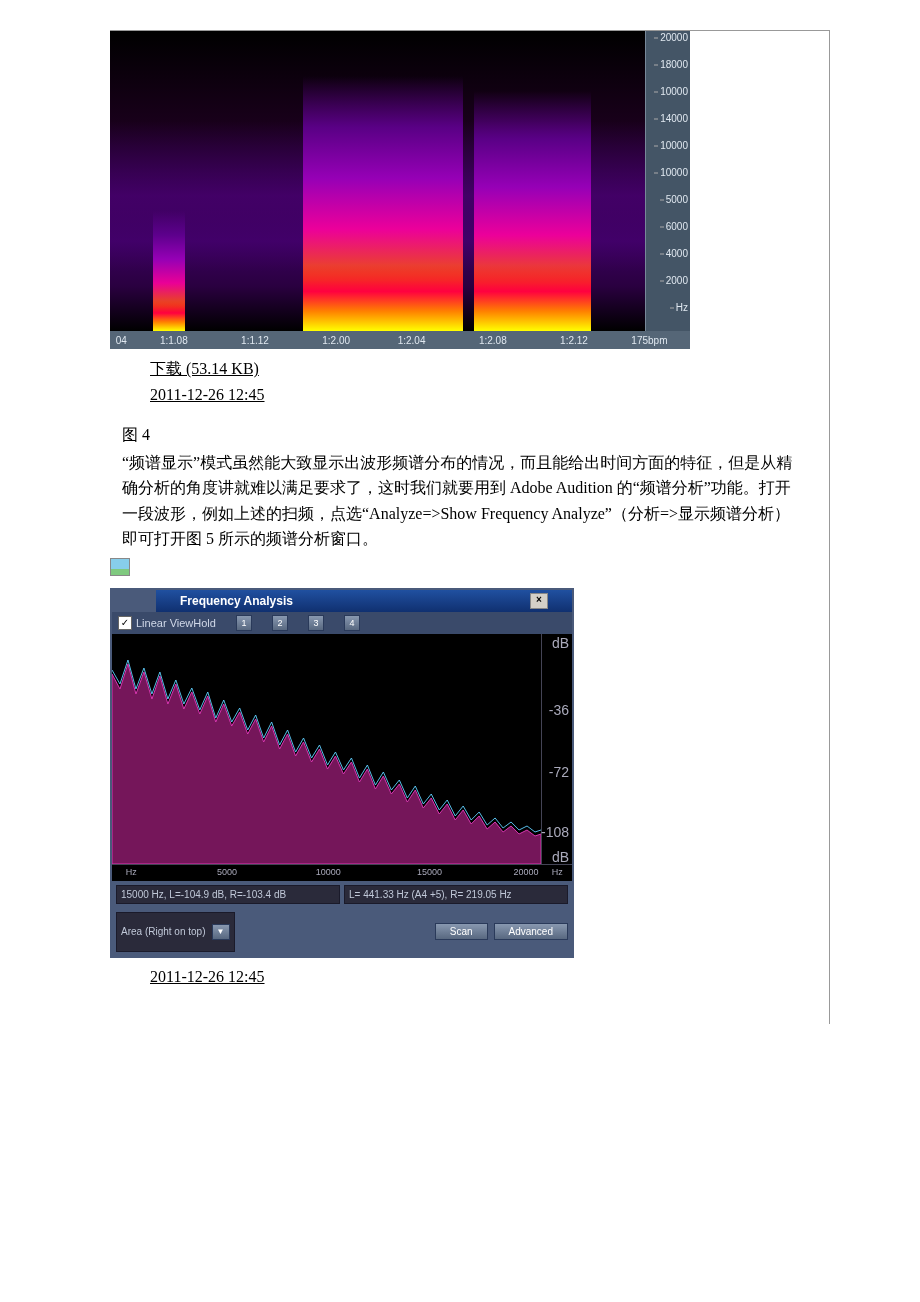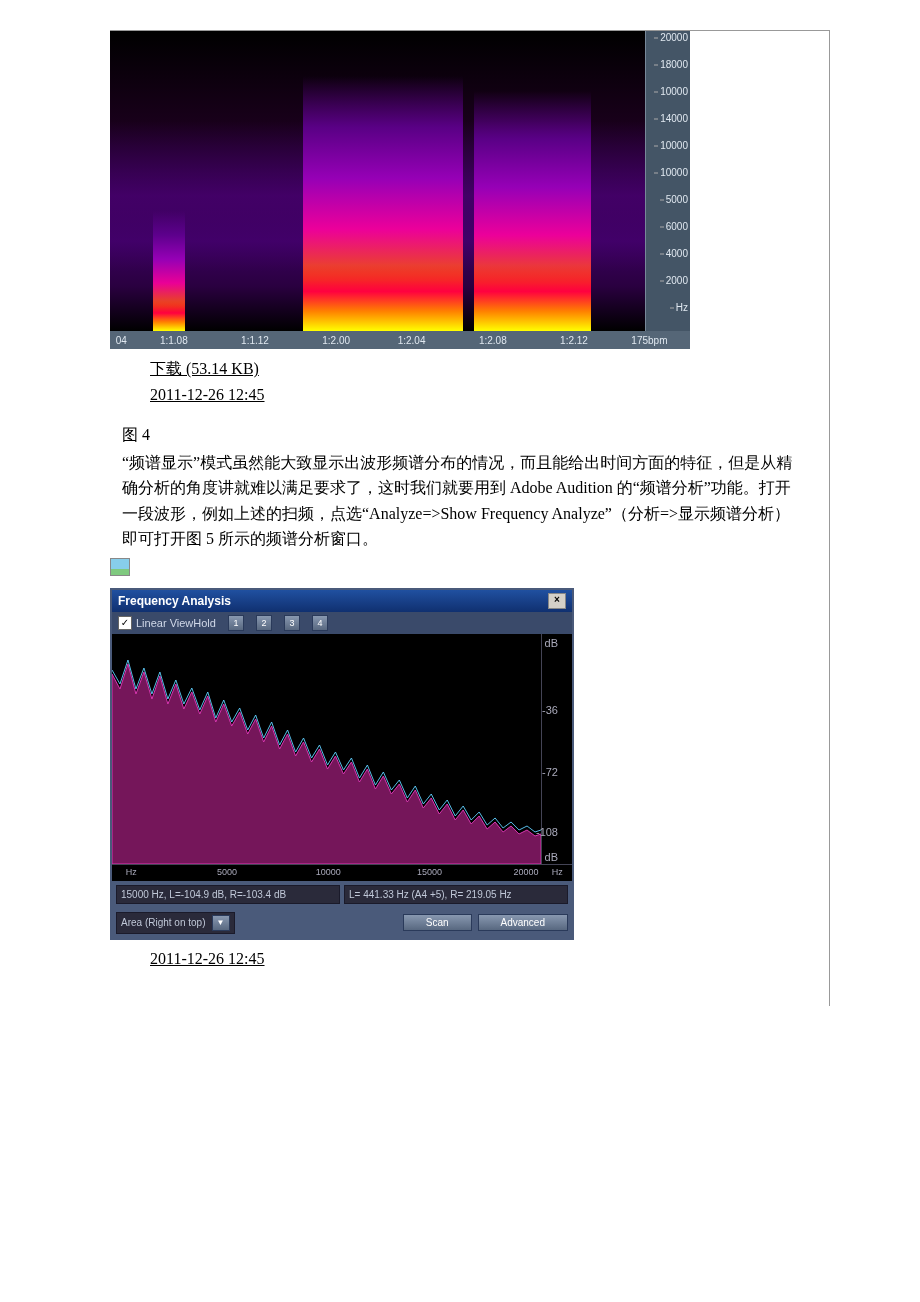--- a/index.html
+++ b/index.html
@@ -115,24 +115,25 @@
     width: 460px;
     border: 2px solid #4a5a7a;
     background: #4a5a7a;
     font-family: Arial, sans-serif;
   }
   .freq-title {
     background: linear-gradient(to bottom, #2050a0, #103070);
     color: #fff;
     font-weight: bold;
     font-size: 12px;
-    padding: 3px 6px;
+    padding: 3px 24px;
     display: flex;
     justify-content: space-between;
     align-items: center;
+    margin-left: 44px;
   }
   .close-btn {
     width: 16px;
     height: 14px;
     background: #d4d0c8;
     border: 1px solid #888;
     font-size: 10px;
     line-height: 12px;
     text-align: center;
     color: #000;
@@ -166,21 +167,21 @@
   .note-display {
     flex: 1;
     text-align: center;
     color: #c0d0e0;
     font-size: 18px;
     font-weight: normal;
   }
   .hold-section {
     display: flex;
     align-items: center;
-    gap: 12px;
+    gap: 20px;
     font-size: 11px;
   }
   .hold-btn {
     width: 14px;
     height: 14px;
     background: linear-gradient(to bottom,#8898b0,#586880);
     border: 1px solid #2a3a5a;
     color: #fff;
     font-size: 9px;
     text-align: center;
@@ -203,22 +204,22 @@
     height: 100%;
   }
   .freq-yaxis {
     width: 30px;
     background: #000;
     position: relative;
     border-left: 1px solid #445;
   }
   .fy-label {
     position: absolute;
-    right: 14px;
-    font-size: 11px;
+    right: 3px;
+    font-size: 14px;
     color: #aab;
     transform: translateY(-50%);
   }
   .freq-xaxis {
     height: 16px;
     background: #000;
     position: relative;
     font-size: 9px;
     color: #aab;
     border-top: 1px solid #445;
@@ -251,40 +252,40 @@
     background: #4a5a7a;
     gap: 6px;
   }
   .dropdown {
     display: flex;
     align-items: center;
     background: #2a2a3a;
     border: 1px solid #1a1a2a;
     color: #c0c8d8;
     font-size: 10px;
-    padding: 2px 4px;
+    padding: 11px 4px;
   }
   .dd-arrow {
     width: 16px;
     height: 14px;
     background: linear-gradient(to bottom,#8898b0,#586880);
     border: 1px solid #2a3a5a;
     margin-left: 6px;
     display: flex;
     align-items: center;
     justify-content: center;
     color: #fff;
     font-size: 8px;
   }
   .foot-btn {
     background: linear-gradient(to bottom,#8898b0,#586880);
     border: 1px solid #2a3a5a;
     color: #fff;
     font-size: 10px;
-    padding: 2px 22px;
+    padding: 2px 14px;
   }
   .spacer { flex: 1; }
 </style>
 </head>
 <body>
 
 <div class="content-frame">
 
   
   <div class="spectrogram">

